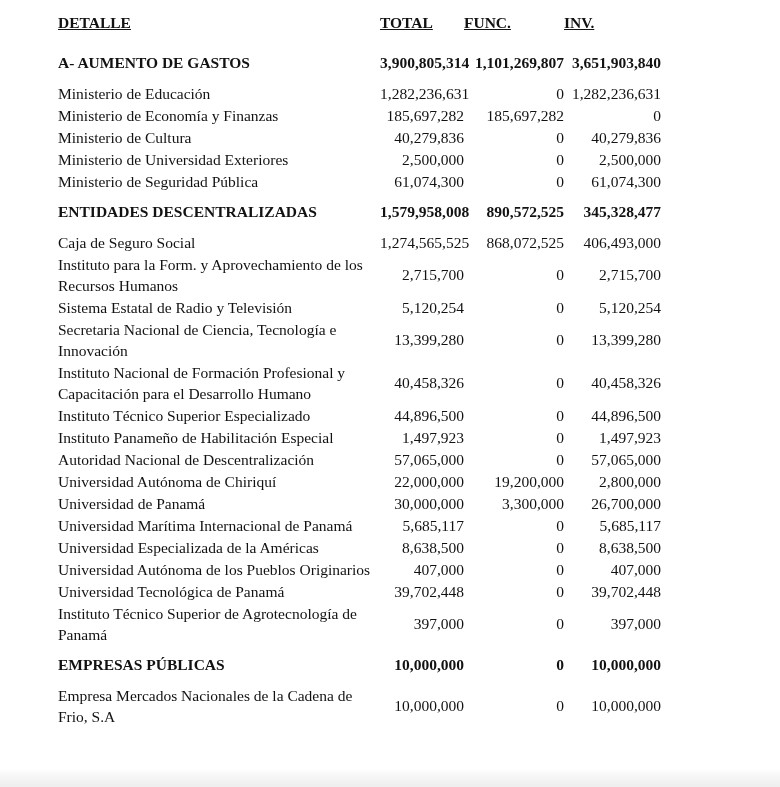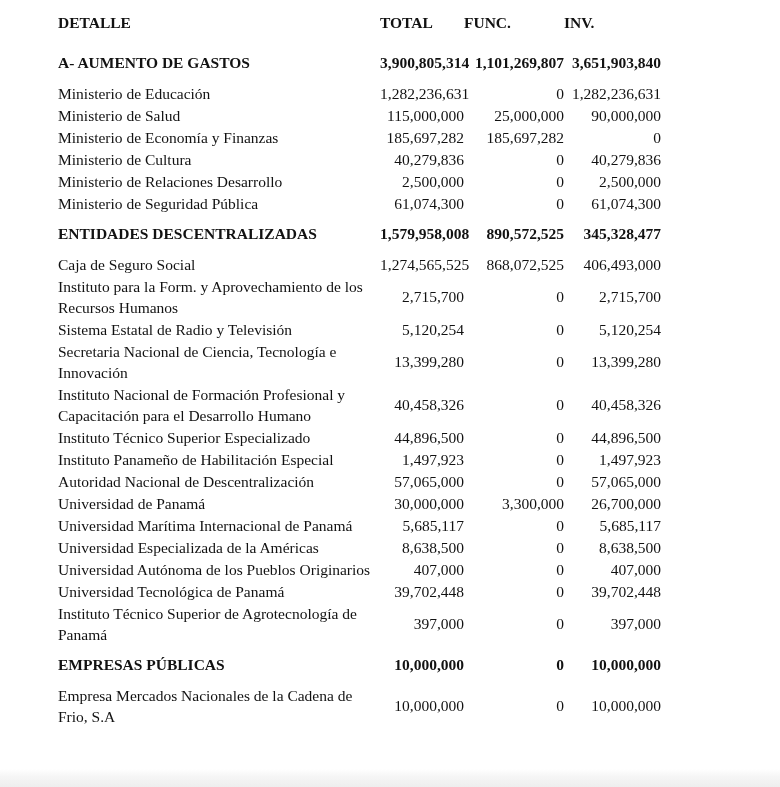--- a/index.html
+++ b/index.html
@@ -28,20 +28,21 @@
   col.c-label { width: 322px; }
   col.c-total { width: 84px; }
   col.c-func  { width: 100px; }
   col.c-inv   { width: 97px; }
 
   th {
     font-weight: bold;
     padding: 4px 0 10px 0;
     vertical-align: top;
     white-space: nowrap;
+    text-decoration: underline;
   }
   th.label-col { text-align: left; }
   th.num-col   { text-align: left; }
 
   td {
     padding: 0;
     vertical-align: middle;
   }
   td.num {
     text-align: right;
@@ -92,39 +93,33 @@
     <td class="num">1,101,269,807</td>
     <td class="num">3,651,903,840</td>
   </tr>
         <tr class="item">
     <td>Ministerio de Educación</td>
     <td class="num">1,282,236,631</td>
     <td class="num">0</td>
     <td class="num">1,282,236,631</td>
   </tr>
         <tr class="item">
-    <td>Ministerio de Salud</td>
-    <td class="num">115,000,000</td>
-    <td class="num">25,000,000</td>
-    <td class="num">90,000,000</td>
-  </tr>
-        <tr class="item">
     <td>Ministerio de Economía y Finanzas</td>
     <td class="num">185,697,282</td>
     <td class="num">185,697,282</td>
     <td class="num">0</td>
   </tr>
         <tr class="item">
     <td>Ministerio de Cultura</td>
     <td class="num">40,279,836</td>
     <td class="num">0</td>
     <td class="num">40,279,836</td>
   </tr>
         <tr class="item">
-    <td>Ministerio de Relaciones Desarrollo</td>
+    <td>Ministerio de Universidad Exteriores</td>
     <td class="num">2,500,000</td>
     <td class="num">0</td>
     <td class="num">2,500,000</td>
   </tr>
         <tr class="item">
     <td>Ministerio de Seguridad Pública</td>
     <td class="num">61,074,300</td>
     <td class="num">0</td>
     <td class="num">61,074,300</td>
   </tr>
@@ -176,20 +171,26 @@
     <td class="num">0</td>
     <td class="num">1,497,923</td>
   </tr>
         <tr class="item">
     <td>Autoridad Nacional de Descentralización</td>
     <td class="num">57,065,000</td>
     <td class="num">0</td>
     <td class="num">57,065,000</td>
   </tr>
         <tr class="item">
+    <td>Universidad Autónoma de Chiriquí</td>
+    <td class="num">22,000,000</td>
+    <td class="num">19,200,000</td>
+    <td class="num">2,800,000</td>
+  </tr>
+        <tr class="item">
     <td>Universidad de Panamá</td>
     <td class="num">30,000,000</td>
     <td class="num">3,300,000</td>
     <td class="num">26,700,000</td>
   </tr>
         <tr class="item">
     <td>Universidad Marítima Internacional de Panamá</td>
     <td class="num">5,685,117</td>
     <td class="num">0</td>
     <td class="num">5,685,117</td>

